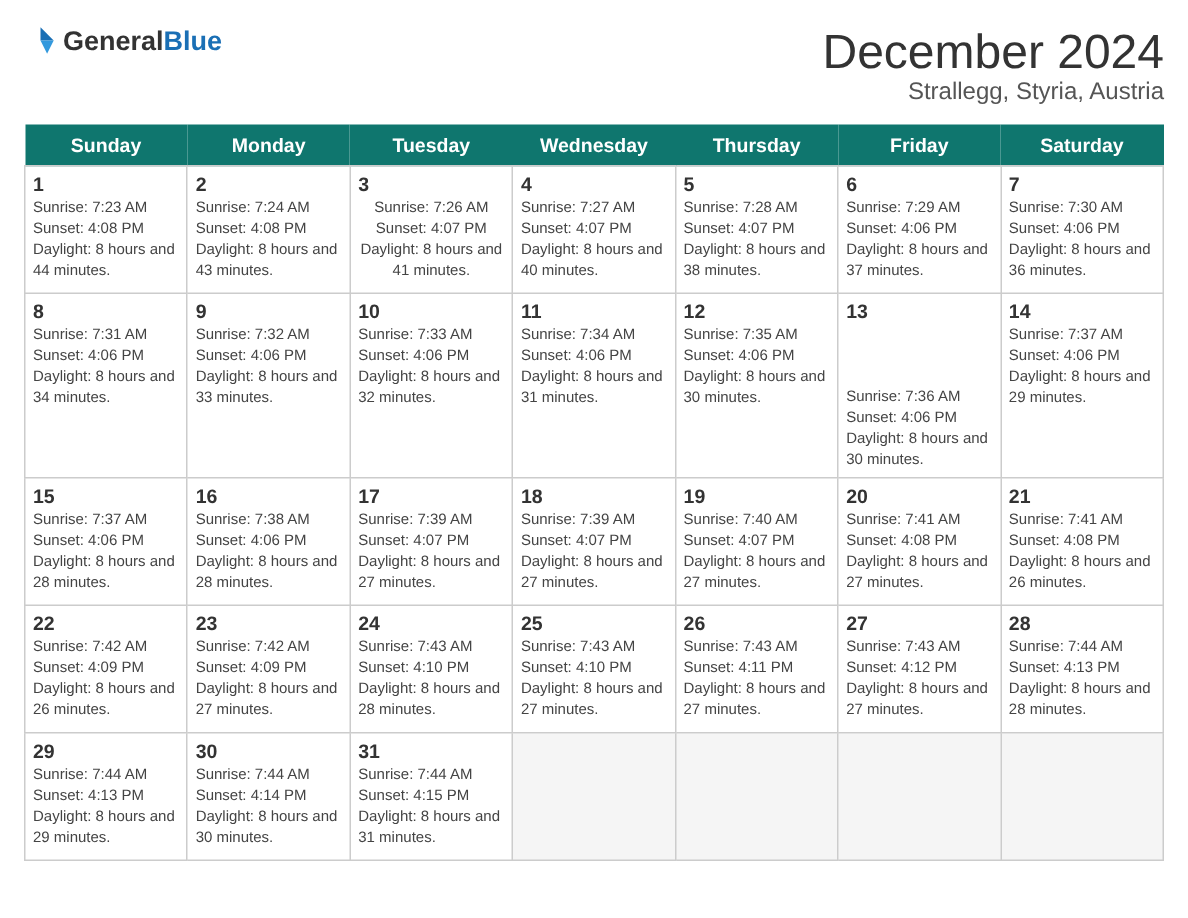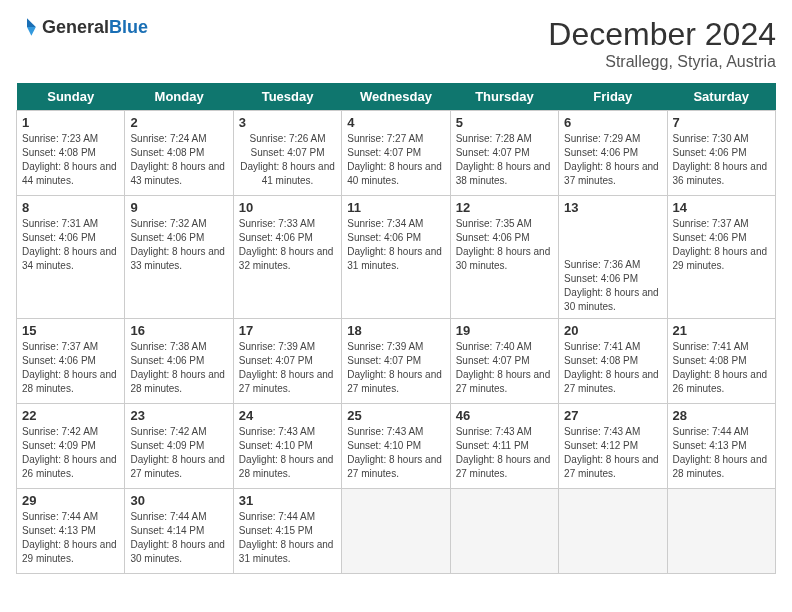--- a/index.html
+++ b/index.html
@@ -260,21 +260,21 @@
 Sunset: 4:10 PM
 Daylight: 8 hours and 28 minutes.</div>
         </td>
         <td>
           <span class="day-num">25</span>
           <div class="day-info" style="white-space: pre-line;">Sunrise: 7:43 AM
 Sunset: 4:10 PM
 Daylight: 8 hours and 27 minutes.</div>
         </td>
         <td>
-          <span class="day-num">46</span>
+          <span class="day-num">26</span>
           <div class="day-info" style="white-space: pre-line;">Sunrise: 7:43 AM
 Sunset: 4:11 PM
 Daylight: 8 hours and 27 minutes.</div>
         </td>
         <td>
           <span class="day-num">27</span>
           <div class="day-info" style="white-space: pre-line;">Sunrise: 7:43 AM
 Sunset: 4:12 PM
 Daylight: 8 hours and 27 minutes.</div>
         </td>

